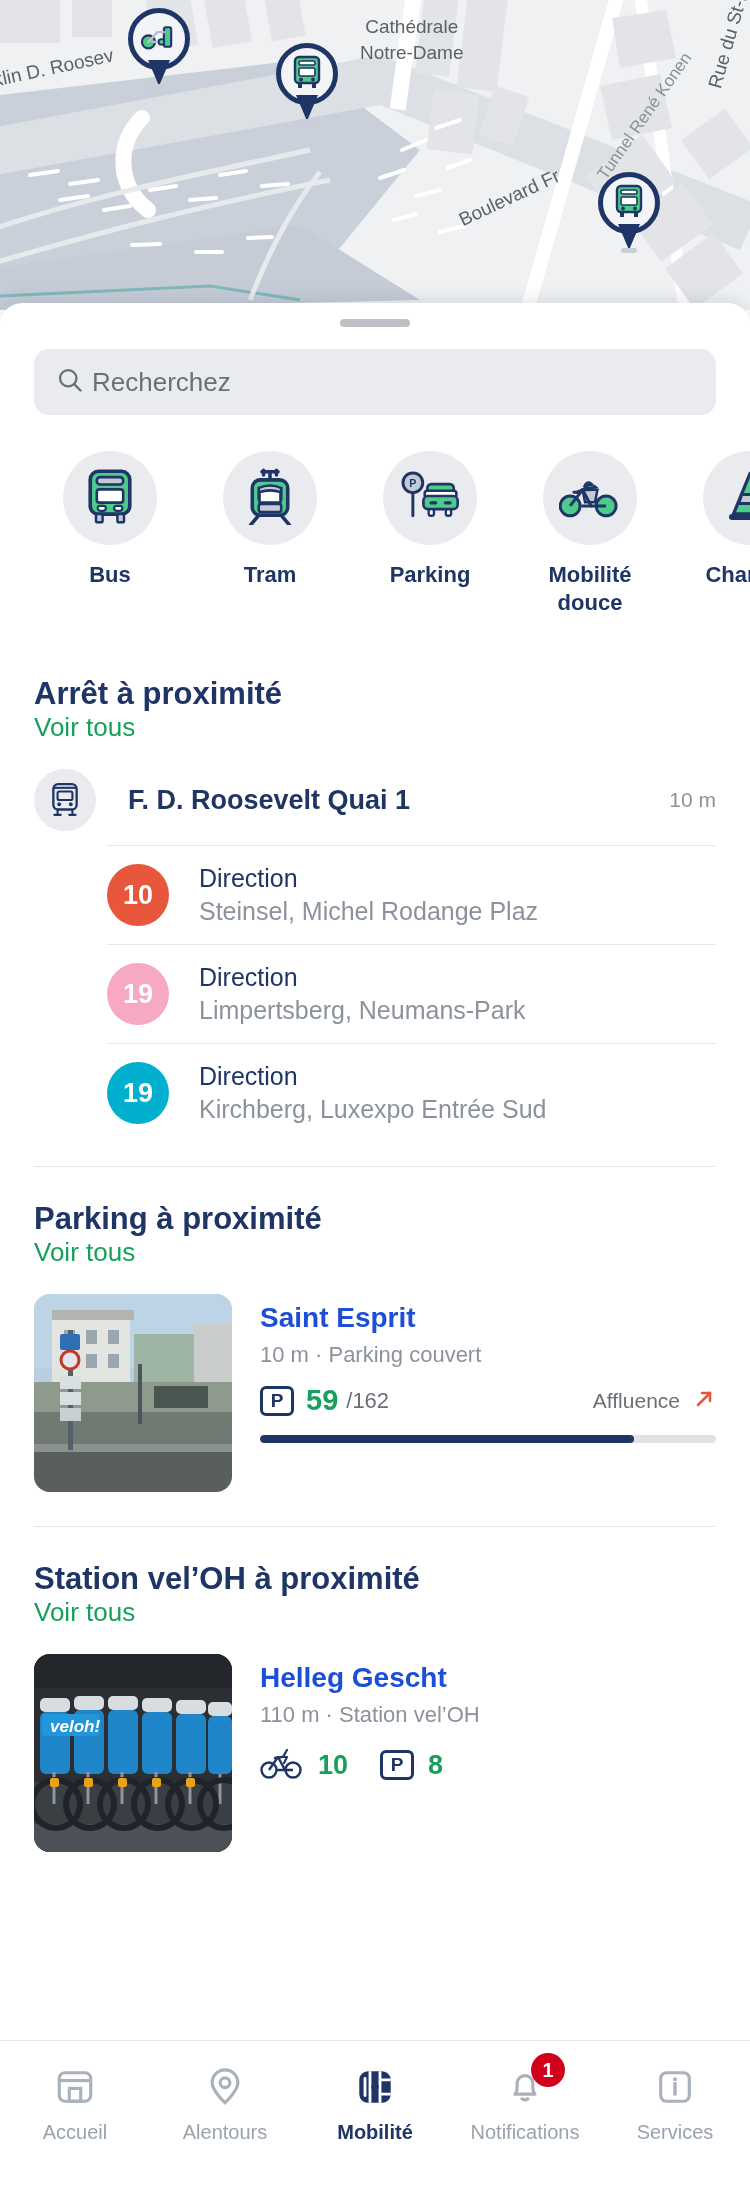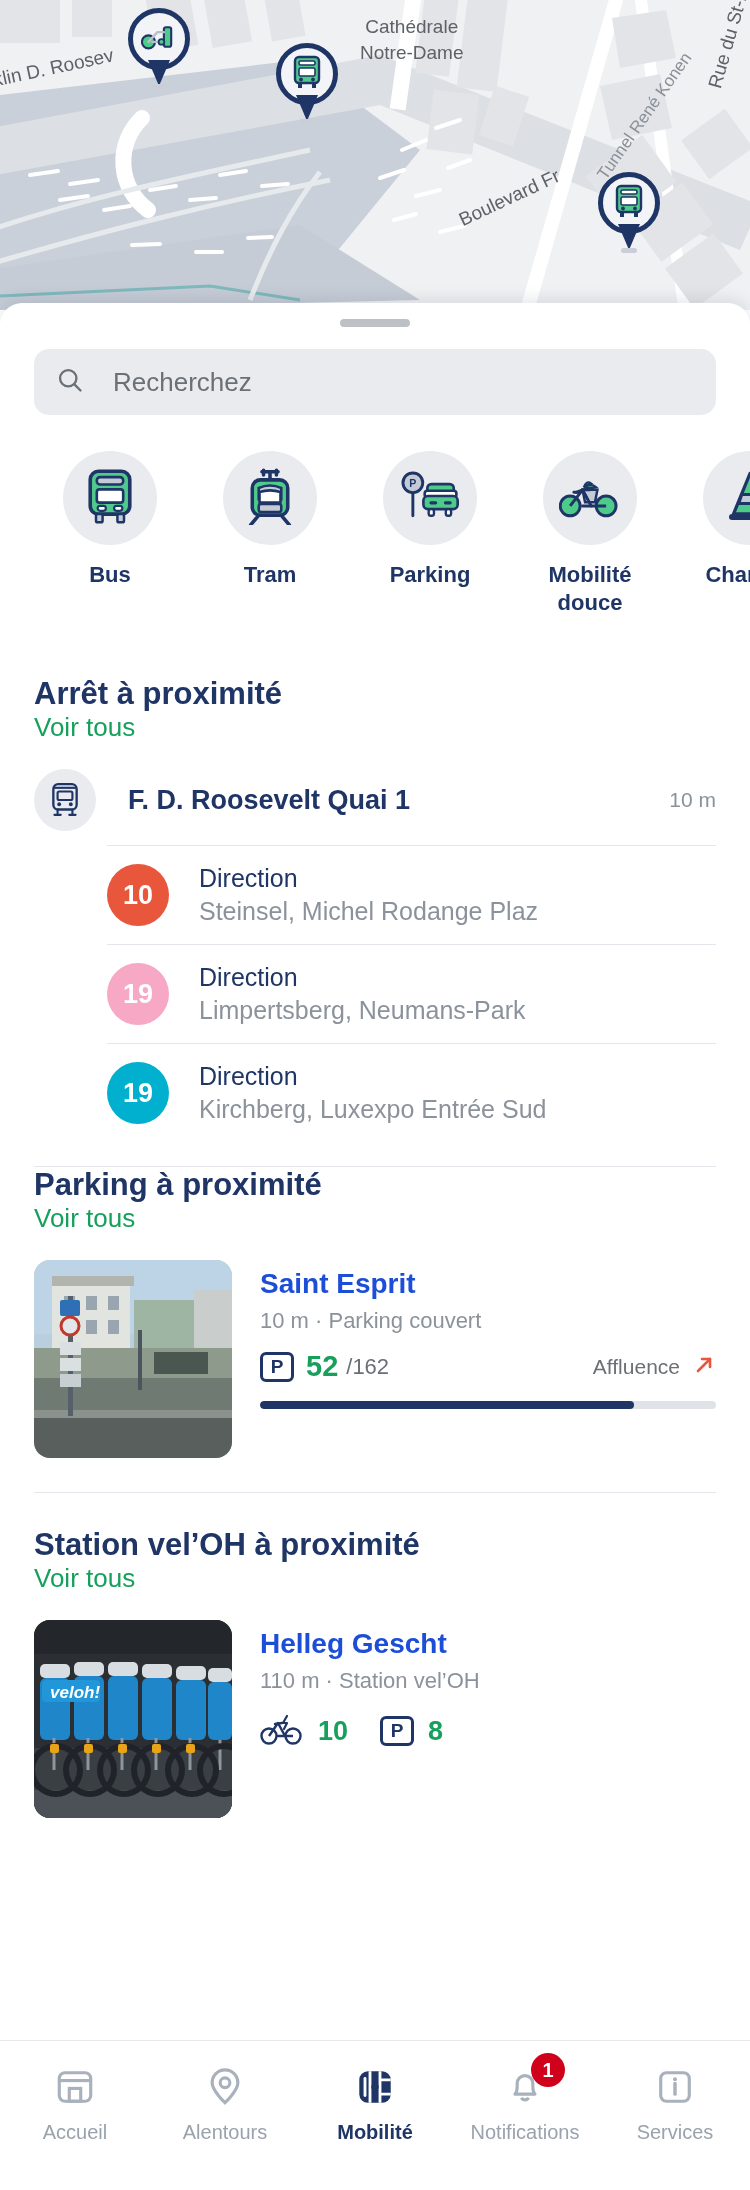--- a/index.html
+++ b/index.html
@@ -79,21 +79,21 @@
   }
 
   
   .search-wrap { padding: 22px 34px 0 34px; }
   .search-box {
     height: 66px;
     background: #e9ebef;
     border-radius: 15px;
     display: flex; align-items: center;
     padding: 0 22px;
-    gap: 29px;
+    gap: 8px;
   }
   .search-input {
     border: none; outline: none; background: transparent;
     font-family: "Liberation Sans", sans-serif;
     font-size: 26px; color: #5b6167;
     flex: 1;
   }
   .search-input::placeholder { color: #6b7076; }
 
   
@@ -508,21 +508,21 @@
           <div class="line-txt">
             <div class="line-dir">Direction</div>
             <div class="line-to">Kirchberg, Luxexpo Entrée Sud</div>
           </div>
         </div>
       </div>
     </div>
 
     <div class="divider"></div>
 
-    <div style="">
+    <div style="margin-top:34px">
       <div class="sec-head">
         <div class="sec-title">Parking à proximité</div>
         <div class="sec-link">Voir tous</div>
       </div>
 
       <div class="card">
         <div class="card-img">
           <svg width="198" height="198" viewBox="0 0 198 198" preserveAspectRatio="none">
             <rect width="198" height="198" fill="#b9cfe0"></rect>
             <rect y="0" width="198" height="74" fill="#bcd4e6"></rect>
@@ -549,21 +549,21 @@
             <rect x="26" y="114" width="21" height="13" fill="#c8cfd3"></rect>
             <rect x="104" y="70" width="4" height="60" fill="#4c555d"></rect>
             <rect x="120" y="92" width="54" height="22" fill="#4a5751"></rect>
           </svg>
         </div>
         <div class="card-body">
           <div class="card-title">Saint Esprit</div>
           <div class="card-sub">10 m · Parking couvert</div>
           <div class="card-meta">
             <span class="pbox">P</span>
-            <span class="free-num">52</span>
+            <span class="free-num">59</span>
             <span class="cap-num">/162</span>
             <span class="aff-wrap">
               <span class="aff-lb">Affluence</span>
               <span>
                 <svg width="24" height="24" viewBox="0 0 24 24">
                   <path d="M6 18 L18 6" stroke="#e8563c" stroke-width="2.6" stroke-linecap="round"></path>
                   <path d="M10 6 L18 6 L18 14" stroke="#e8563c" stroke-width="2.6" fill="none" stroke-linecap="round" stroke-linejoin="round"></path>
                 </svg>
               </span>
             </span>

